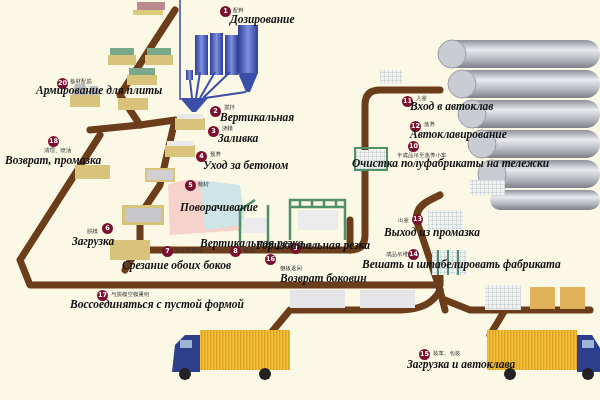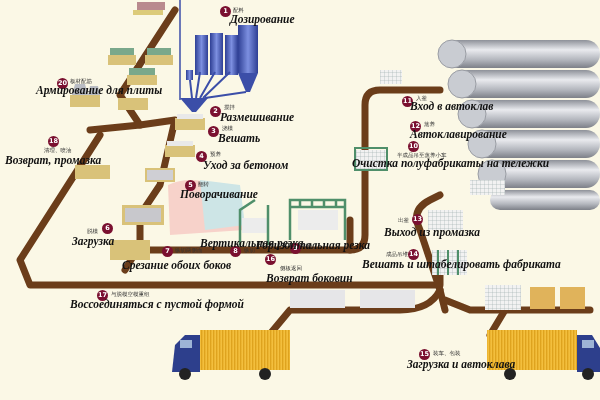--- a/index.html
+++ b/index.html
@@ -173,36 +173,36 @@
 </svg>
 
 <div>
   <div class="num" style="left:220px;top:6px">1</div>
   <div class="cn" style="left:233px;top:8px">配料</div>
   <div class="lbl" style="left:230px;top:14px">Дозирование</div>
 </div>
 <div>
   <div class="num" style="left:210px;top:106px">2</div>
   <div class="cn" style="left:224px;top:105px">搅拌</div>
-  <div class="lbl" style="left:220px;top:112px">Размешивание</div>
+  <div class="lbl" style="left:220px;top:112px">Вертикальная</div>
 </div>
 <div>
   <div class="num" style="left:208px;top:126px">3</div>
   <div class="cn" style="left:222px;top:126px">浇模</div>
-  <div class="lbl" style="left:218px;top:133px">Вешать</div>
+  <div class="lbl" style="left:218px;top:133px">Заливка</div>
 </div>
 <div>
   <div class="num" style="left:196px;top:151px">4</div>
   <div class="cn" style="left:210px;top:152px">预养</div>
   <div class="lbl" style="left:203px;top:160px">Уход за бетоном</div>
 </div>
 <div>
   <div class="num" style="left:185px;top:180px">5</div>
   <div class="cn" style="left:198px;top:182px">翻转</div>
-  <div class="lbl" style="left:180px;top:189px">Поворачивание</div>
+  <div class="lbl" style="left:180px;top:202px">Поворачивание</div>
 </div>
 <div>
   <div class="num" style="left:102px;top:223px">6</div>
   <div class="cn" style="left:87px;top:229px">脱模</div>
   <div class="lbl" style="left:72px;top:236px">Загрузка</div>
 </div>
 <div>
   <div class="num" style="left:162px;top:246px">7</div>
   <div class="cn" style="left:175px;top:248px">纵切两侧面</div>
   <div class="lbl" style="left:122px;top:260px">Срезание обоих боков</div>
@@ -243,21 +243,21 @@
   <div class="lbl" style="left:362px;top:259px">Вешать и штабелировать фабриката</div>
 </div>
 <div>
   <div class="num" style="left:419px;top:349px">15</div>
   <div class="cn" style="left:433px;top:351px">装车、包装</div>
   <div class="lbl" style="left:407px;top:359px">Загрузка и автоклава</div>
 </div>
 <div>
   <div class="num" style="left:265px;top:254px">16</div>
   <div class="cn" style="left:280px;top:266px">侧板返回</div>
-  <div class="lbl" style="left:266px;top:273px">Возврат боковин</div>
+  <div class="lbl" style="left:280px;top:273px">Возврат боковин</div>
 </div>
 <div>
   <div class="num" style="left:97px;top:290px">17</div>
   <div class="cn" style="left:111px;top:292px">与脱模空模重组</div>
   <div class="lbl" style="left:70px;top:299px">Воссоединяться с пустой формой</div>
 </div>
 <div>
   <div class="num" style="left:48px;top:136px">18</div>
   <div class="cn" style="left:44px;top:148px">清理、喷油</div>
   <div class="lbl" style="left:5px;top:155px">Возврат, промазка</div>

